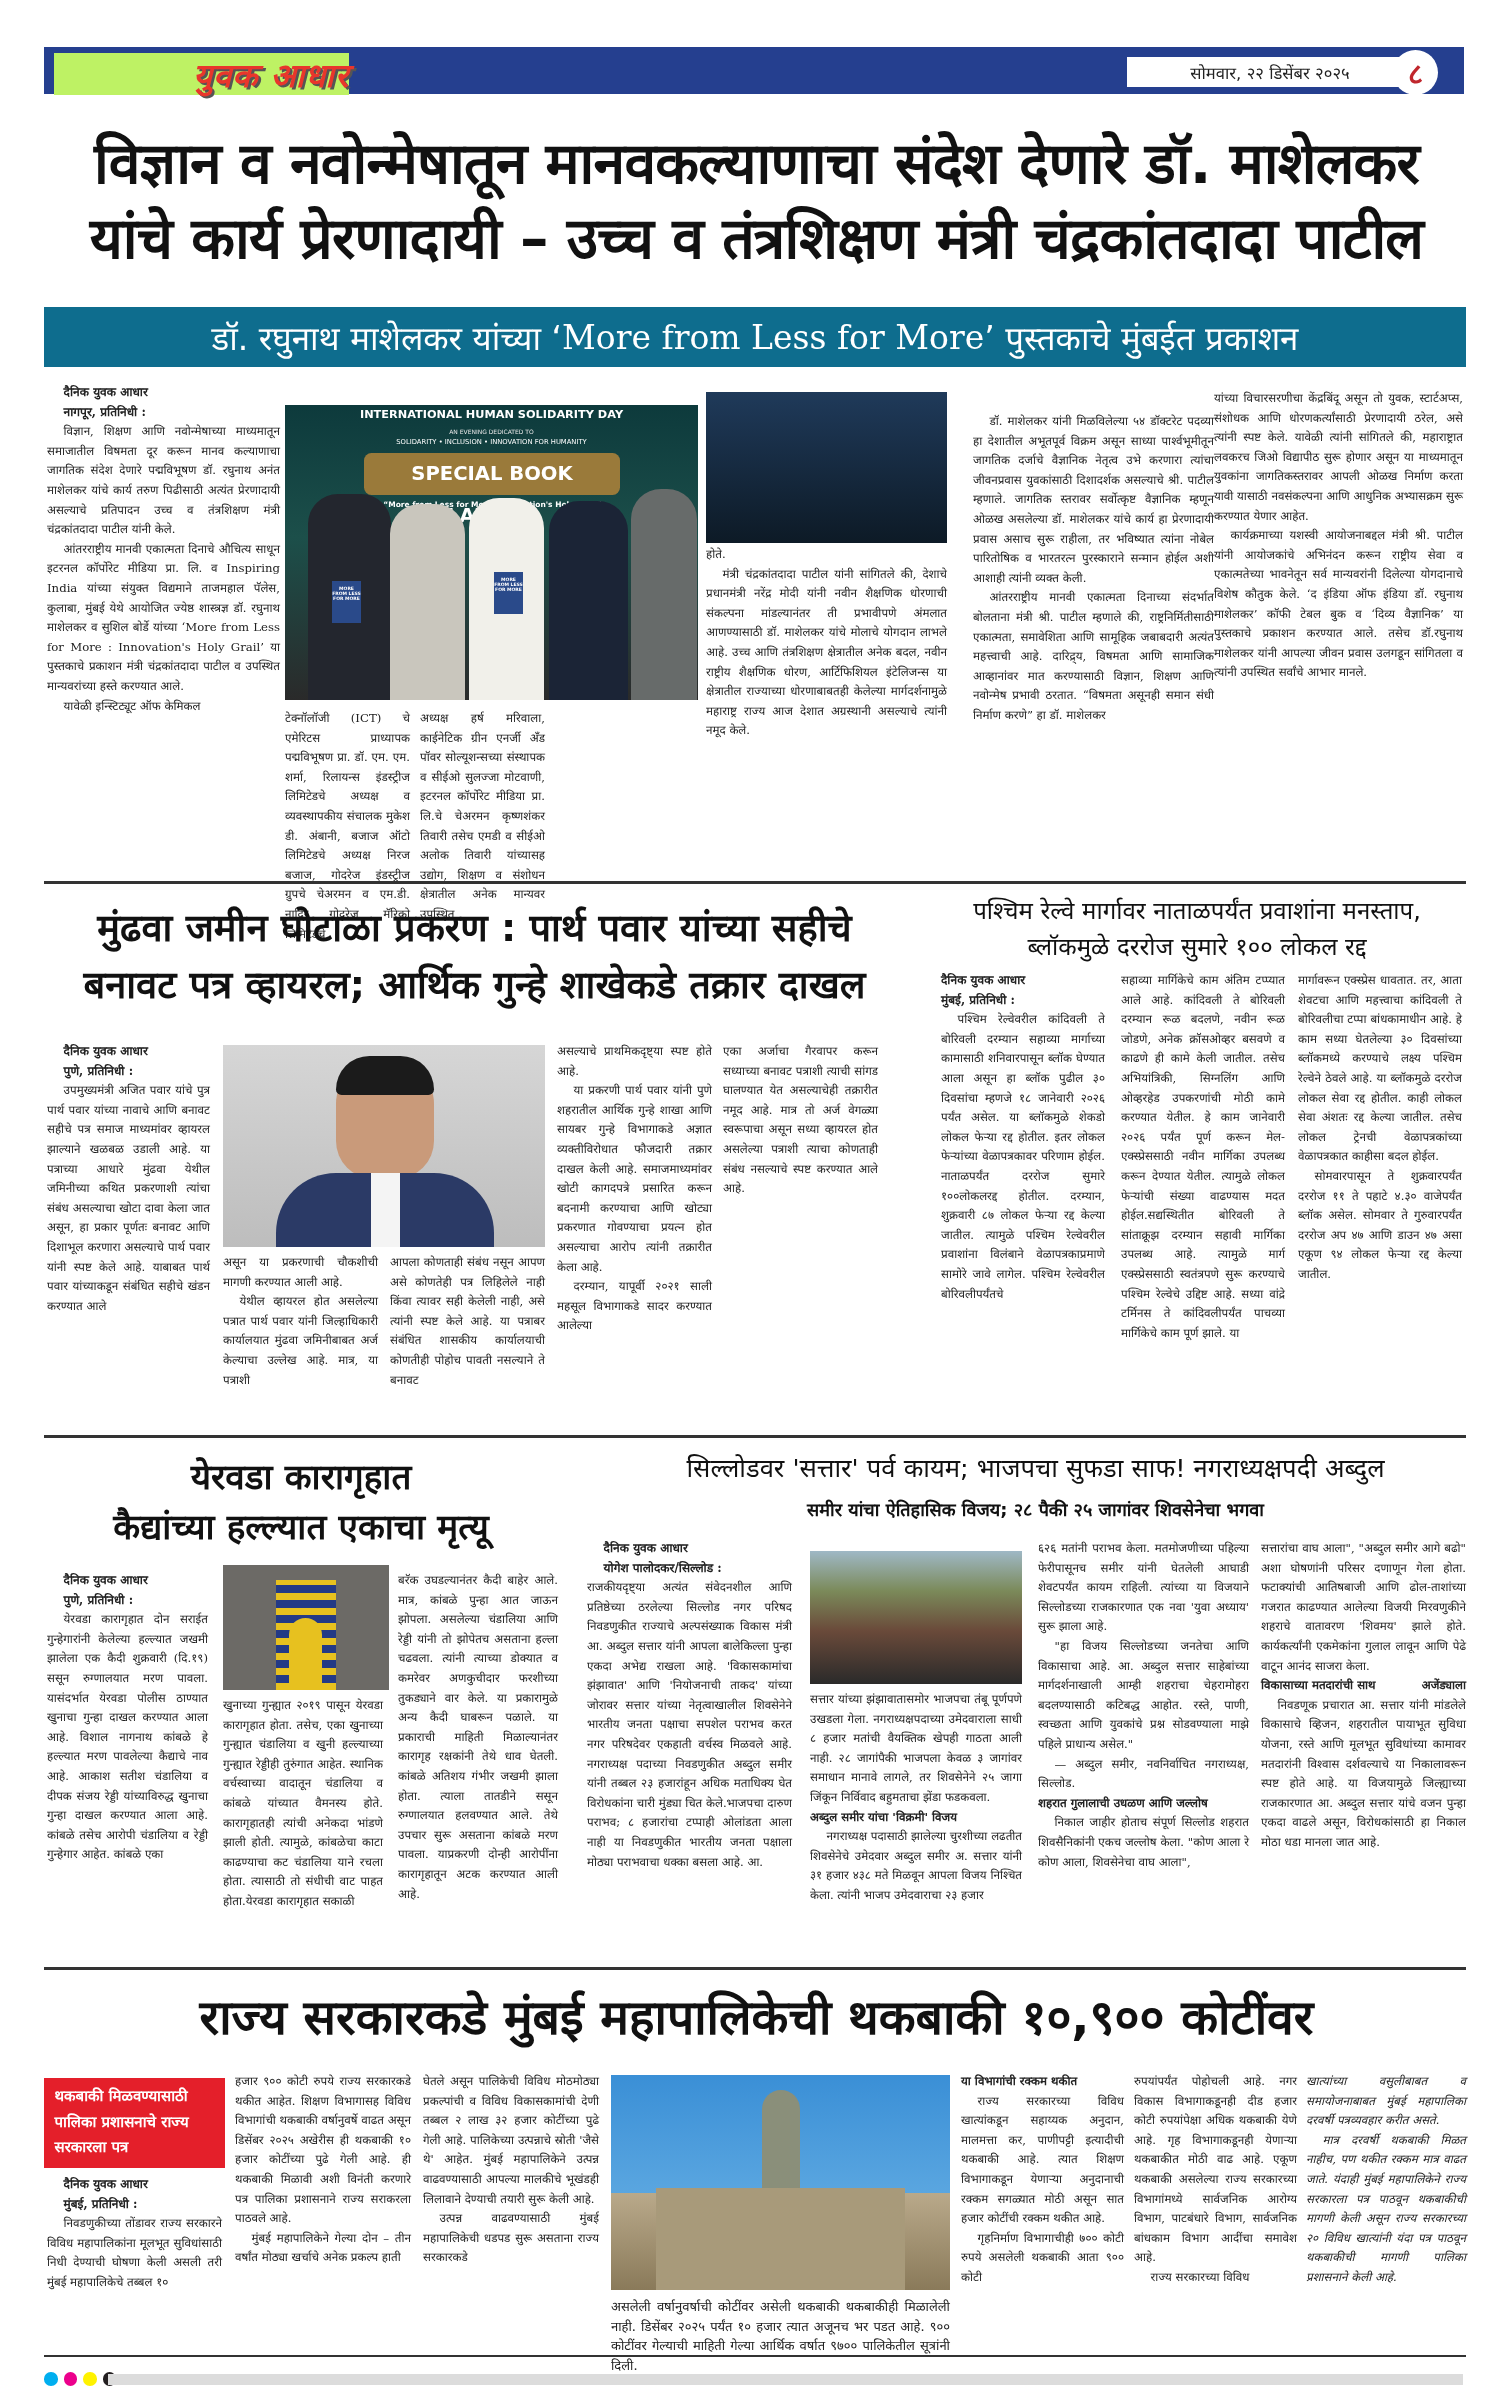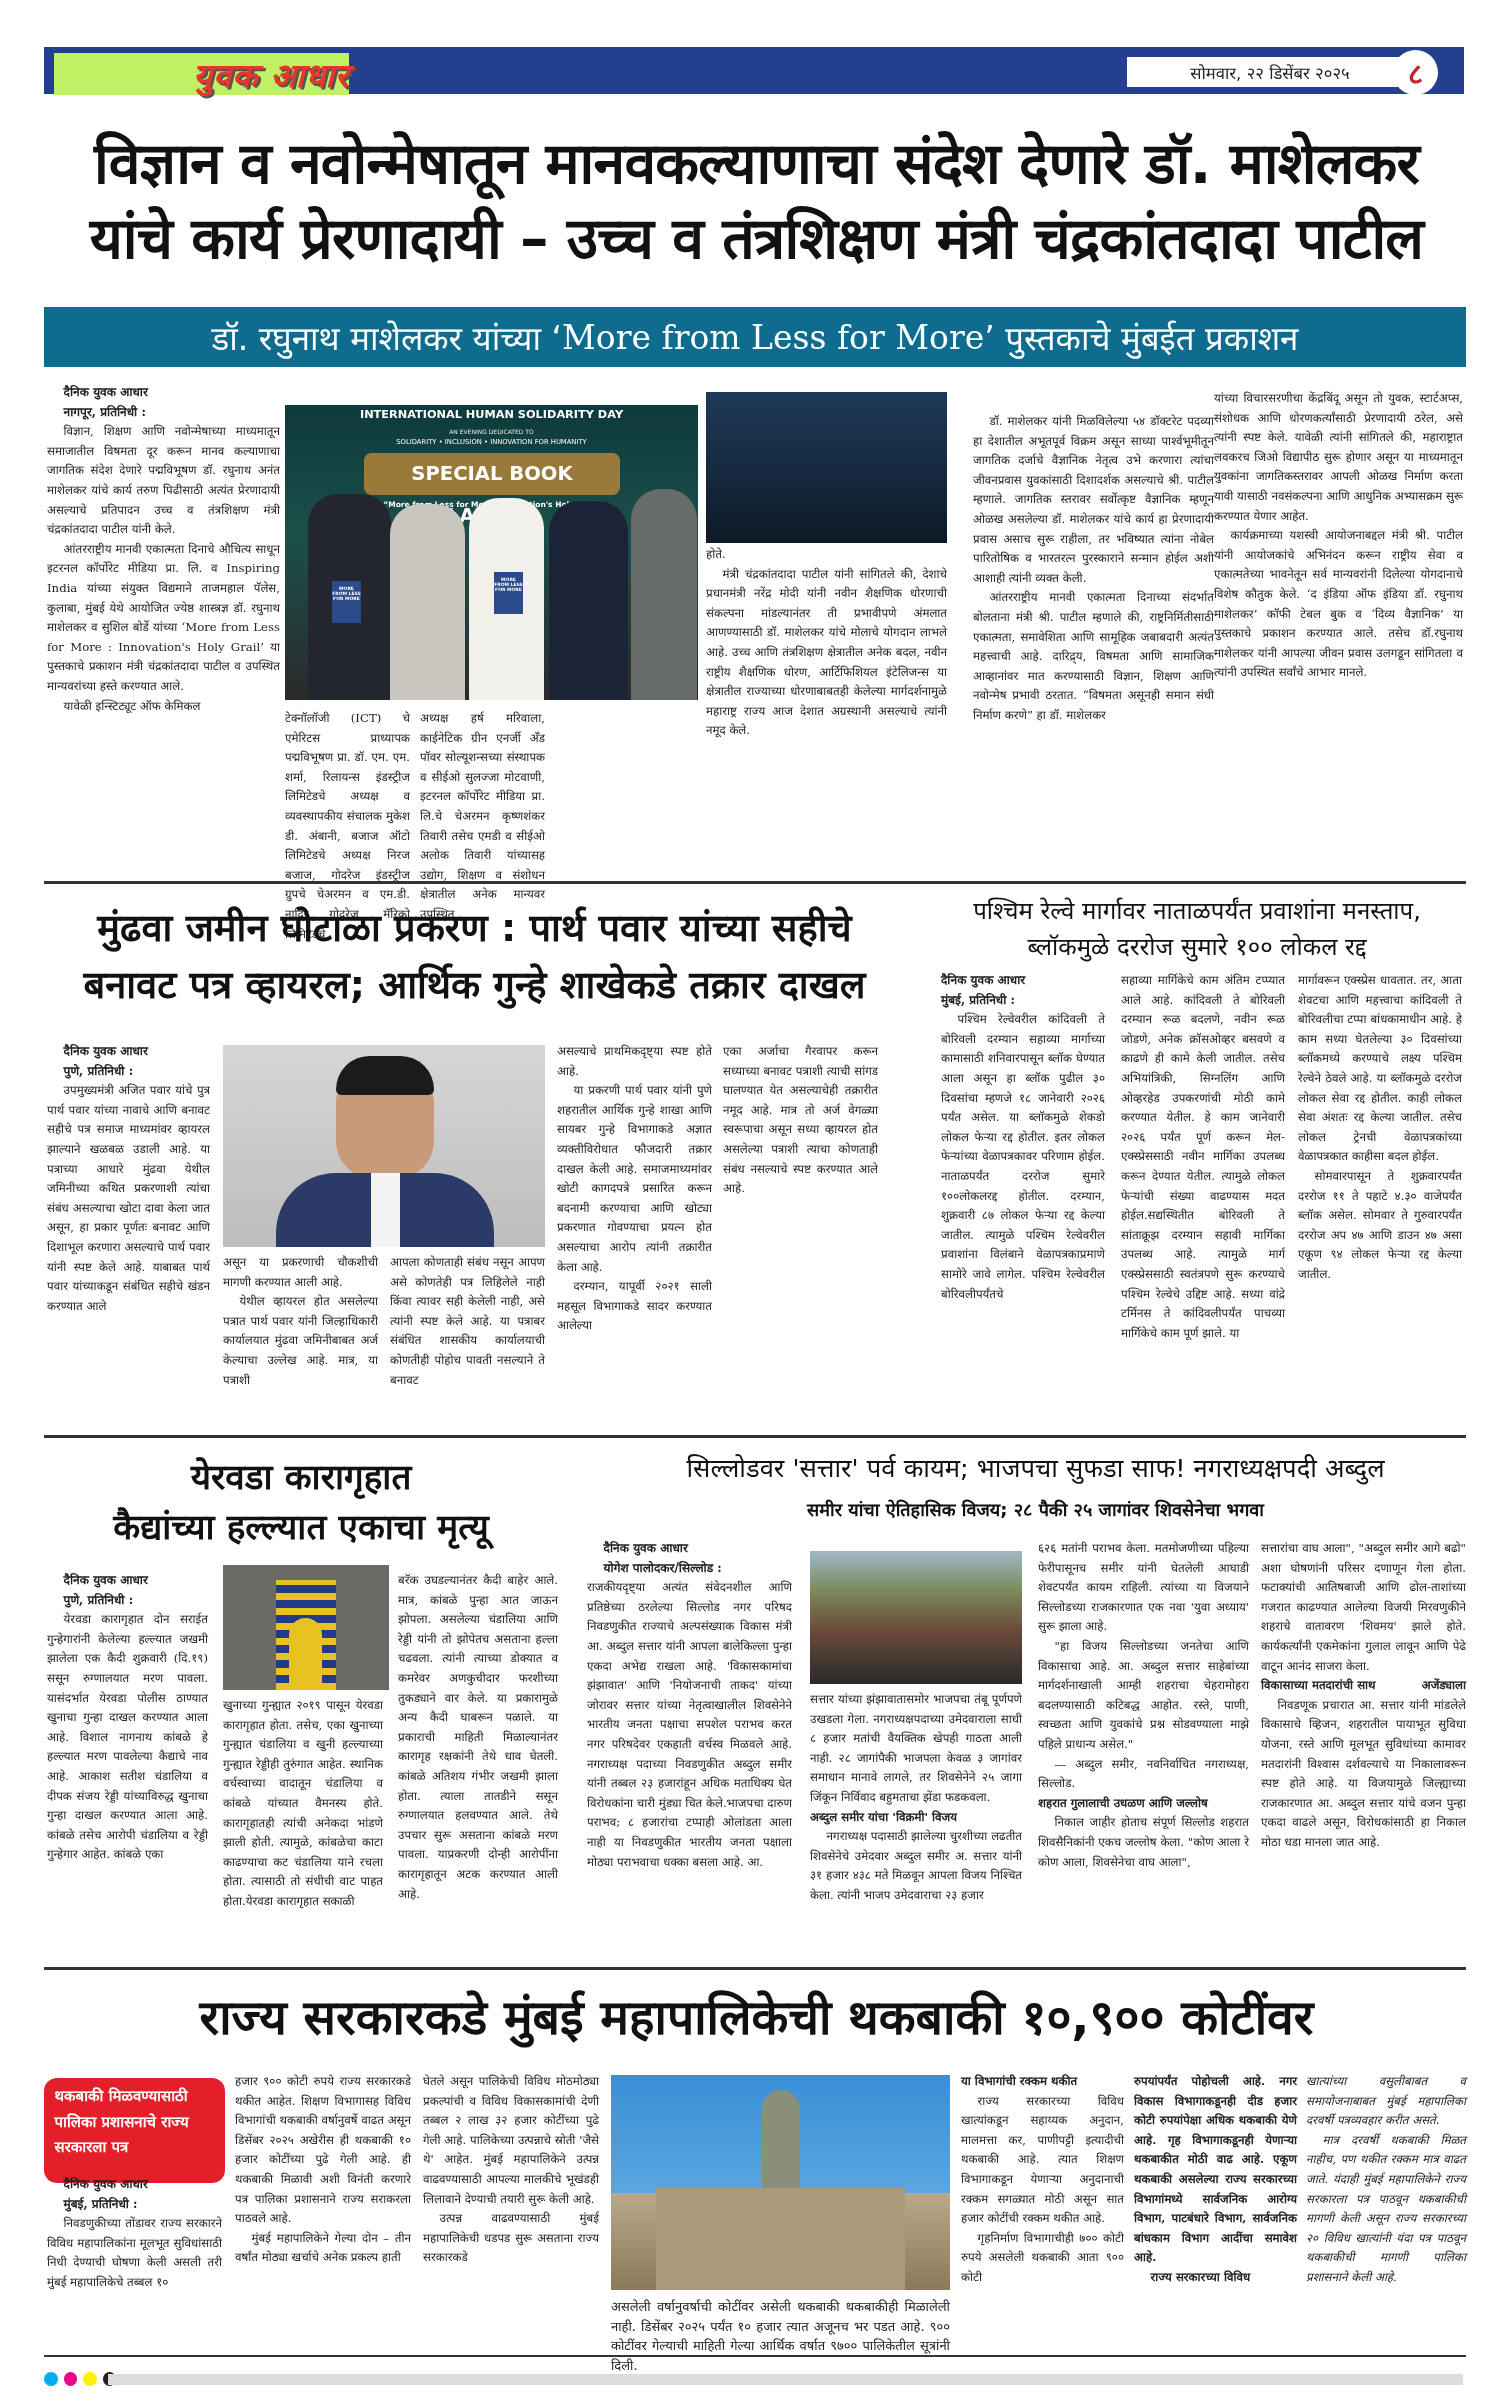--- a/index.html
+++ b/index.html
@@ -18,21 +18,21 @@
   .subbar{left:44px;top:307px;width:1422px;height:60px;background:#0e6d8e;display:flex;align-items:center;justify-content:center;font-family:"DejaVu Sans",sans-serif;font-size:33px;color:#fff;}
   .subbar .eng{font-family:"DejaVu Serif",serif;font-weight:normal;}
   
   .col{position:absolute;font-family:"DejaVu Serif",serif;font-size:11.7px;line-height:19.6px;text-align:justify;color:#222;}
   .byline{font-weight:bold;font-size:12px;display:block;padding-left:16.6px;}
   .indent{text-indent:16.6px;}
   .photo{position:absolute;overflow:hidden;}
   .rule{position:absolute;height:3px;background:#333;}
   .hsec{position:absolute;font-family:"DejaVu Sans",sans-serif;font-weight:bold;text-align:center;color:#111;}
   .cap{position:absolute;font-family:"DejaVu Serif",serif;font-size:13px;line-height:19.6px;text-align:justify;color:#222;}
-  .redbox{left:44px;top:2078px;width:181px;height:105px;background:#e41f2a;color:#fff;font-family:"DejaVu Sans",sans-serif;font-weight:bold;font-size:15px;line-height:25.6px;padding:6px 10.5px;box-sizing:border-box;border-radius:13px;}
+  .redbox{left:44px;top:2078px;width:181px;height:90px;background:#e41f2a;color:#fff;font-family:"DejaVu Sans",sans-serif;font-weight:bold;font-size:15px;line-height:25.6px;padding:6px 10.5px;box-sizing:border-box;}
   .dots{left:44px;top:2372px;display:flex;gap:6px;align-items:center;}
   .dot{width:13.6px;height:13.6px;border-radius:50%;}
   .greybar{left:108px;top:2374px;width:1355px;height:10.5px;background:#dcdcdc;}
 </style>
 </head>
 <body>
 
 <div class="abs masthead"></div>
 <div class="abs logo">
     <span>युवक आधार</span>
@@ -200,21 +200,21 @@
 <div class="photo" style="left:611px;top:2075px;width:339px;height:215px;background:linear-gradient(180deg,#3a8fd6 0%,#5aa6e0 55%,#b9a98a 55%,#8a7a5a 100%);">
   <div style="position:absolute;left:151px;top:15px;width:38px;height:113px;border-radius:19px 19px 0 0;background:#8a8f7a;"></div>
   <div style="position:absolute;left:45px;top:113px;width:249px;height:102px;background:#a89a7a;"></div>
 </div>
 <div class="cap" style="left:611px;top:2297px;width:339px;">असलेली वर्षानुवर्षाची कोटींवर असेली थकबाकी थकबाकीही मिळालेली नाही. डिसेंबर २०२५ पर्यंत १० हजार त्यात अजूनच भर पडत आहे. ९०० कोटींवर गेल्याची माहिती गेल्या आर्थिक वर्षात ९७०० पालिकेतील सूत्रांनी दिली.</div>
 <div class="col" style="left:961px;top:2072px;width:163px;">
   <div style="font-weight:bold;">या विभागांची रक्कम थकीत</div>
   <div class="indent">राज्य सरकारच्या विविध खात्यांकडून सहाय्यक अनुदान, मालमत्ता कर, पाणीपट्टी इत्यादीची थकबाकी आहे. त्यात शिक्षण विभागाकडून येणाऱ्या अनुदानाची रक्कम सगळ्यात मोठी असून सात हजार कोटींची रक्कम थकीत आहे.</div>
   <div class="indent">गृहनिर्माण विभागाचीही ७०० कोटी रुपये असलेली थकबाकी आता ९०० कोटी</div>
 </div>
-<div class="col" style="left:1134px;top:2072px;width:163px;font-weight:bold;">
+<div class="col" style="left:1134px;top:2072px;width:163px;">
   <div>रुपयांपर्यंत पोहोचली आहे. नगर विकास विभागाकडूनही दीड हजार कोटी रुपयांपेक्षा अधिक थकबाकी येणे आहे. गृह विभागाकडूनही येणाऱ्या थकबाकीत मोठी वाढ आहे. एकूण थकबाकी असलेल्या राज्य सरकारच्या विभागांमध्ये सार्वजनिक आरोग्य विभाग, पाटबंधारे विभाग, सार्वजनिक बांधकाम विभाग आदींचा समावेश आहे.</div>
   <div class="indent">राज्य सरकारच्या विविध</div>
 </div>
 <div class="col" style="left:1306px;top:2072px;width:160px;font-style:italic;">
   <div>खात्यांच्या वसुलीबाबत व समायोजनाबाबत मुंबई महापालिका दरवर्षी पत्रव्यवहार करीत असते.</div>
   <div class="indent">मात्र दरवर्षी थकबाकी मिळत नाहीच, पण थकीत रक्कम मात्र वाढत जाते. यंदाही मुंबई महापालिकेने राज्य सरकारला पत्र पाठवून थकबाकीची मागणी केली असून राज्य सरकारच्या २० विविध खात्यांनी यंदा पत्र पाठवून थकबाकीची मागणी पालिका प्रशासनाने केली आहे.</div>
 </div>
 
 <div class="rule" style="left:44px;top:2355px;width:1422px;height:2.3px;"></div>
 

